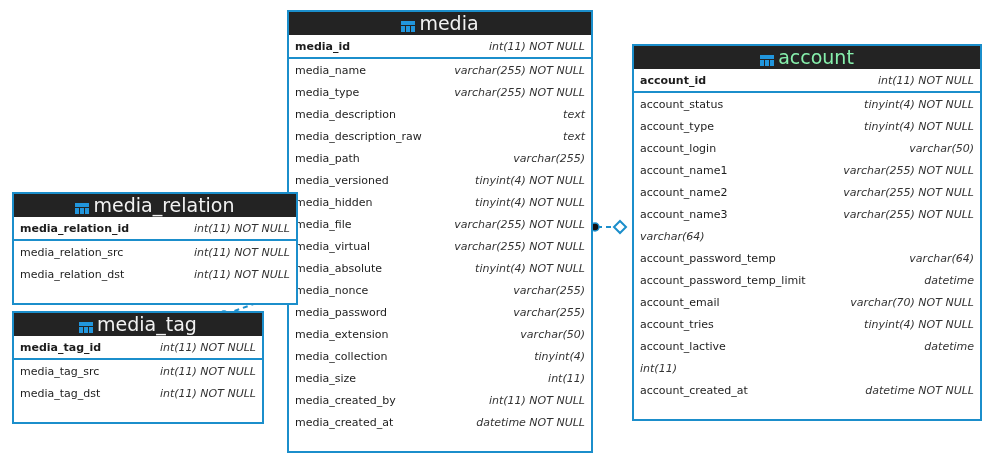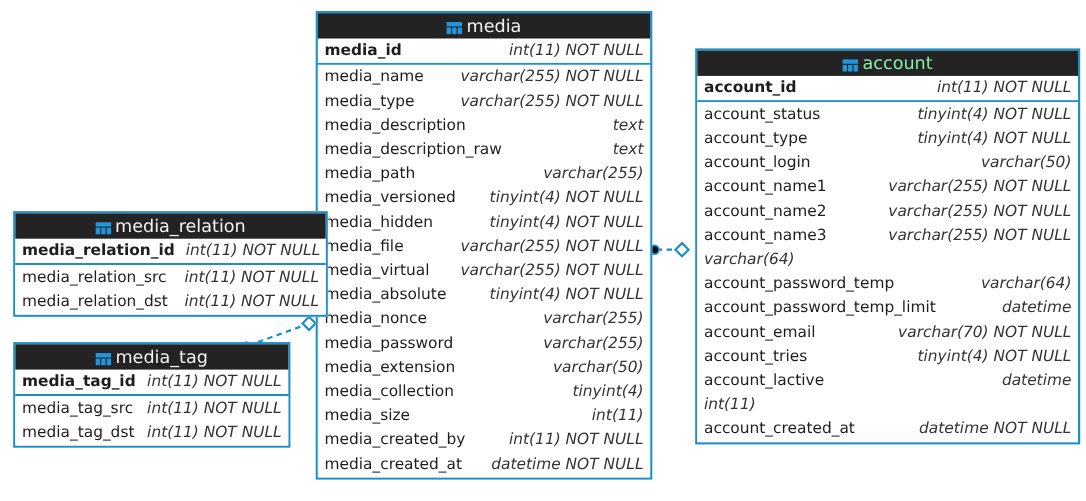--- a/index.html
+++ b/index.html
@@ -34,21 +34,21 @@
     border: 2px solid #1b8ecb;
     background: #ffffff;
     z-index: 10;
   }
   .entity-header {
     background: #232323;
     color: #f2f2f2;
     height: 23px;
     line-height: 23px;
     text-align: center;
-    font-size: 16px;
+    font-size: 19px;
     white-space: nowrap;
     position: relative;
   }
   .tbl-icon {
     display: inline-block;
     vertical-align: -2px;
     width: 14px;
     height: 11px;
     margin-right: 4px;
     position: relative;
@@ -68,42 +68,42 @@
   .pk-section {
     border-bottom: 2px solid #1b8ecb;
     background: #ffffff;
   }
   .field {
     display: flex;
     justify-content: space-between;
     align-items: center;
     height: 22px;
     padding: 0 6px;
-    font-size: 14px;
+    font-size: 11px;
     color: #1d1d1d;
     white-space: nowrap;
     background: #ffffff;
   }
   .field .fname {
     padding-right: 10px;
   }
   .field .ftype {
     color: #333333;
     text-align: right;
     font-style: italic;
   }
   .pk-section .field .fname {
     font-weight: bold;
   }
   .pk-section .field .ftype {
     font-weight: normal;
   }
   .body-section {
     background: #ffffff;
-    padding-bottom: 1px;
+    padding-bottom: 18px;
   }
 </style>
 </head>
 <body>
 
 <div id="canvas">
 
   <svg id="edges" width="987" height="455" viewBox="0 0 987 455">
       <g>
         <path d="M 252 223 C 262 209, 272 209, 281 220" fill="none" stroke="#1b8ecb" stroke-width="2" stroke-dasharray="5,4"></path>

